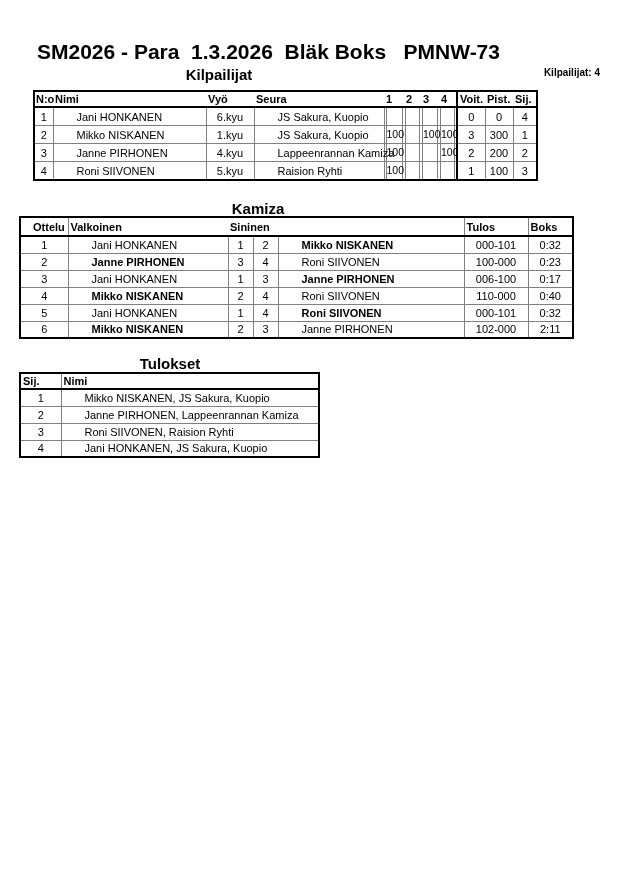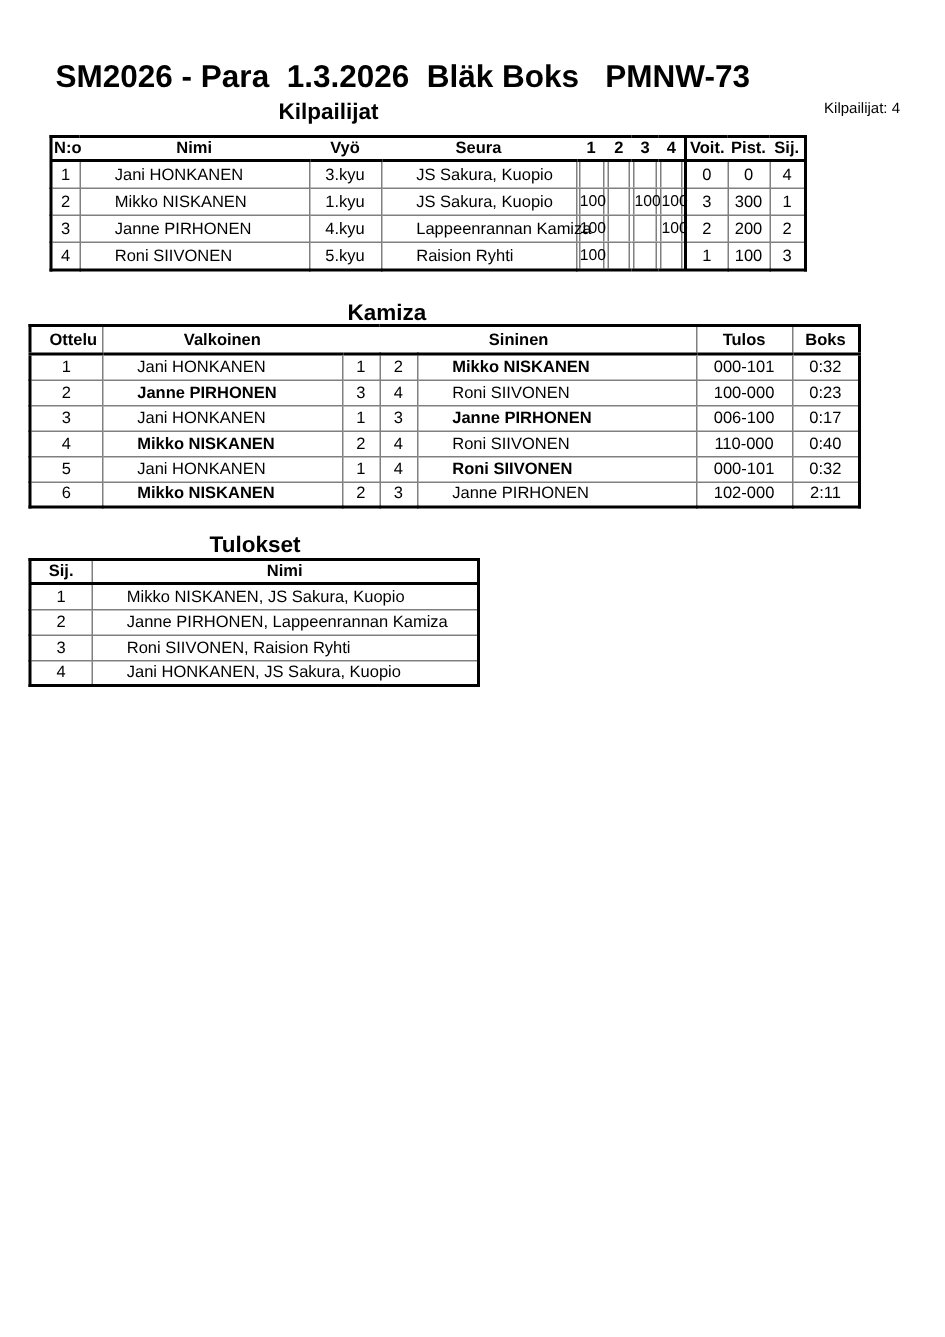--- a/index.html
+++ b/index.html
@@ -24,32 +24,32 @@
     white-space:pre;letter-spacing:0px;
   }
   .section-label{
     position:absolute;transform:translateX(-50%);
     font-size:15px;font-weight:bold;white-space:nowrap;
   }
   .lbl-kilpailijat{left:219px;top:66px;}
   .lbl-ottelut{left:258px;top:200px;}
   .lbl-tulokset{left:170px;top:355px;}
   .competitors-count{
-    position:absolute;top:67px;right:30px;font-size:10px;white-space:nowrap;
+    position:absolute;top:67px;right:30px;font-size:10px;white-space:nowrap;font-weight:bold;
   }
   table{
     border-collapse:collapse;table-layout:fixed;
     position:absolute;
     border:2px solid var(--border-outer);
     font-size:11px;
   }
   th{
     font-weight:bold;font-size:11px;
     border:none;border-bottom:2px solid var(--border-outer);
-    padding:0 2px;text-align:center;white-space:nowrap;
+    padding:0 2px;text-align:left;white-space:nowrap;
     height:16px;vertical-align:middle;
   }
   td{
     border:1px solid var(--border-inner);
     padding:0 2px;text-align:center;white-space:nowrap;
     height:17px;vertical-align:middle;font-size:11px;
     overflow:visible;
   }
   .t1{left:33px;top:90px;width:503px;}
   .t2{left:19px;top:216px;width:553px;}
@@ -104,21 +104,21 @@
       <th>4</th>
       <th class="thick-left">Voit.</th>
       <th>Pist.</th>
       <th>Sij.</th>
     </tr>
   </thead>
   <tbody>
     <tr>
       <td>1</td>
       <td class="al">Jani HONKANEN</td>
-      <td>3.kyu</td>
+      <td>6.kyu</td>
       <td class="al">JS Sakura, Kuopio</td>
       <td class="mx">
           <div class="mxin"></div>
         </td>
       <td class="mx">
           <div class="mxin"></div>
         </td>
       <td class="mx">
           <div class="mxin"></div>
         </td>

